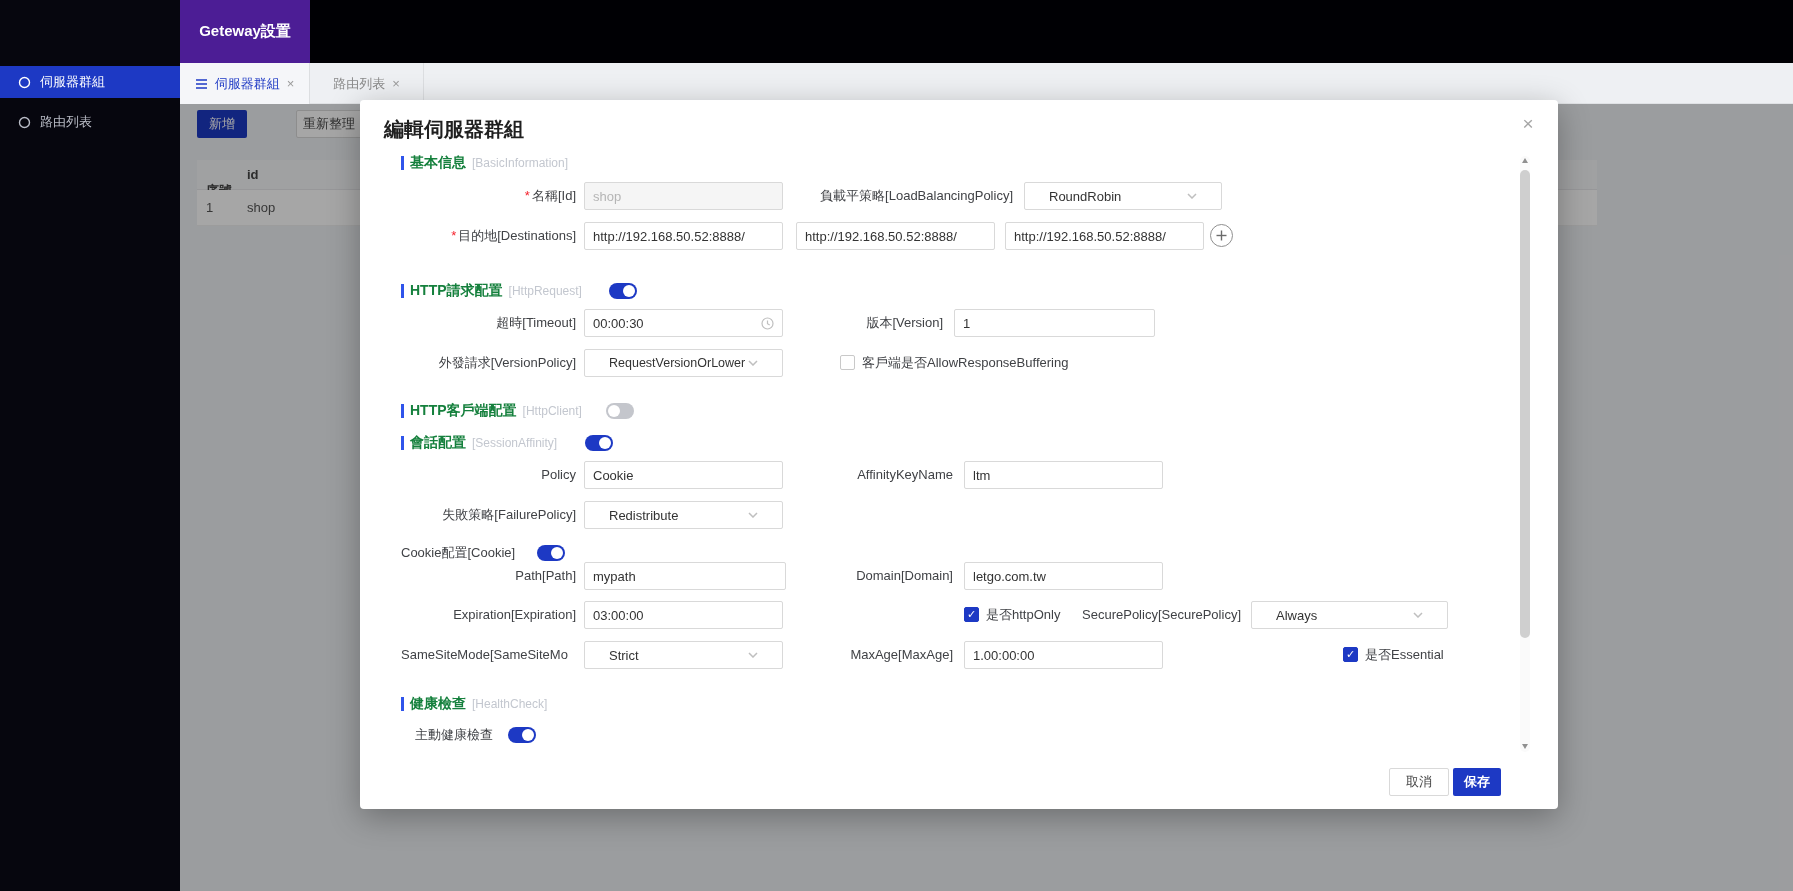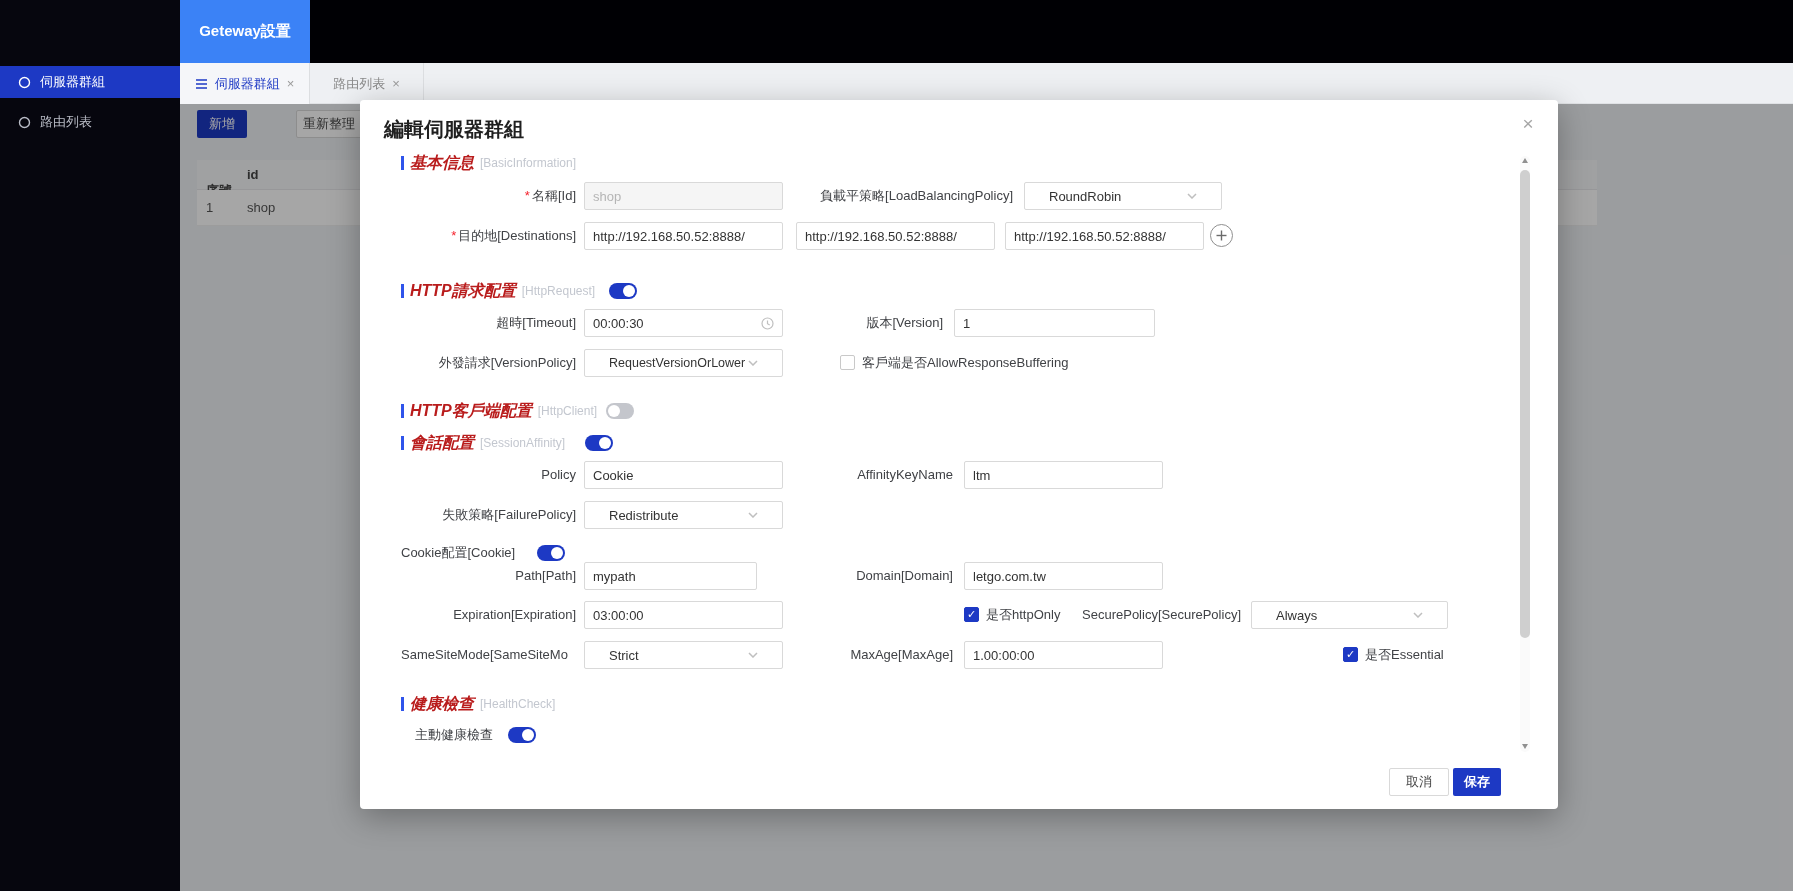--- a/index.html
+++ b/index.html
@@ -1,21 +1,21 @@
 <!DOCTYPE html>
 <html><head>
 <meta charset="utf-8">
 <style>
   * { margin:0; padding:0; box-sizing:border-box; font-family:"Liberation Sans","DejaVu Sans",sans-serif; }
   html,body { width:1793px; height:891px; overflow:hidden; background:#eff1f4; }
   .screen { position:relative; width:1793px; height:891px; overflow:hidden; }
 
   
   .topbar { position:absolute; left:180px; top:0; right:0; height:63px; background:#000004; }
-  .app-tab { position:absolute; left:0; top:0; width:130px; height:63px; background:#3b82f6; color:#fff;
+  .app-tab { position:absolute; left:0; top:0; width:130px; height:63px; background:#4c1d95; color:#fff;
              font-size:15px; font-weight:bold; display:flex; align-items:center; justify-content:center; cursor:pointer; }
   .sidebar { position:absolute; left:0; top:0; width:180px; height:891px; background:#06060e; }
   .side-item { position:absolute; left:0; width:180px; height:32px; display:flex; align-items:center; gap:9px;
                padding-left:18px; font-size:13px; color:#b9bcc6; cursor:pointer; }
   .side-item.active { background:#1d39c4; color:#ffffff; }
 
   
   .tabbar { position:absolute; left:180px; top:63px; right:0; height:41px; background:#eef0f3; border-bottom:1px solid #e0e2e5; }
   .tab { position:absolute; top:0; height:41px; display:flex; align-items:center; justify-content:center; gap:7px;
          font-size:13px; color:#8a8a8a; border-right:1px solid #dcdee1; cursor:pointer; }
@@ -36,21 +36,21 @@
   .mask { position:absolute; left:180px; top:104px; right:0; bottom:0; background:rgba(0,0,0,0.35); z-index:40; }
   .modal { position:absolute; left:360px; top:100px; width:1198px; height:709px; background:#fff; border-radius:4px;
            box-shadow:0 8px 32px rgba(0,0,0,0.3); z-index:50; }
   .modal-title { position:absolute; left:24px; top:16px; font-size:20px; font-weight:bold; color:#1f1f1f; }
   .modal-close { position:absolute; right:18px; top:12px; font-size:19px; color:#a6a6a6; cursor:pointer; width:24px; height:24px;
                  display:flex; align-items:center; justify-content:center; }
 
   
   .sec { position:absolute; height:18px; display:flex; align-items:center; gap:6px; white-space:nowrap; }
   .sec .bar { width:3px; height:14px; background:#2f54eb; }
-  .sec .t { font-size:16px; font-weight:bold; color:#b91c1c;font-style:italic; }
+  .sec .t { font-size:14px; font-weight:bold; color:#15803d; }
   .sec .tag { font-size:12px; color:#c3c7cf; }
 
   .lbl { position:absolute; height:28px; line-height:28px; font-size:13px; color:#404246; text-align:right; white-space:nowrap; }
   .lbl-left { position:absolute; height:28px; line-height:28px; font-size:13px; color:#404246; text-align:left; white-space:nowrap; }
   .clip { overflow:hidden; }
   .req { color:#f5222d; margin-right:2px; }
 
   .ipt { position:absolute; height:28px; border:1px solid #d9d9d9; border-radius:2px; font-size:13px; color:#333;
          padding:0 8px; background:#fff; outline:none; }
   .ipt:disabled { background:#f5f5f5; color:#b5b5b5; }
@@ -225,21 +225,21 @@
       <span>Redistribute</span>
       <svg width="10" height="6" viewBox="0 0 10 6">
           <path d="M1 1l4 4 4-4" fill="none" stroke="#bfbfbf" stroke-width="1.5"></path>
         </svg>
     </div>
 
     <div class="lbl-left" style="left:41px; top:439px;">Cookie配置[Cookie]</div>
     <div class="switch on" style="left:177px; top:445px;"></div>
 
     <div class="lbl" style="left:20px; top:462px; width:196px;">Path[Path]</div>
-    <input class="ipt" style="left: 224px; top: 462px; width: 173px;" value="mypath">
+    <input class="ipt" style="left: 224px; top: 462px; width: 202px;" value="mypath">
     <div class="lbl" style="left:393px; top:462px; width:200px;">Domain[Domain]</div>
     <input class="ipt" style="left: 604px; top: 462px; width: 199px;" value="letgo.com.tw">
 
     <div class="lbl" style="left:20px; top:501px; width:196px;">Expiration[Expiration]</div>
     <input class="ipt" style="left: 224px; top: 501px; width: 199px;" value="03:00:00">
     <div class="cb on" style="left:604px; top:507px;"></div>
     <div class="lbl-left" style="left:626px; top:501px;">是否httpOnly</div>
     <div class="lbl" style="left:681px; top:501px; width:200px;">SecurePolicy[SecurePolicy]</div>
     <div class="sel" style="left:891px; top:501px; width:197px;">
       <span>Always</span>

